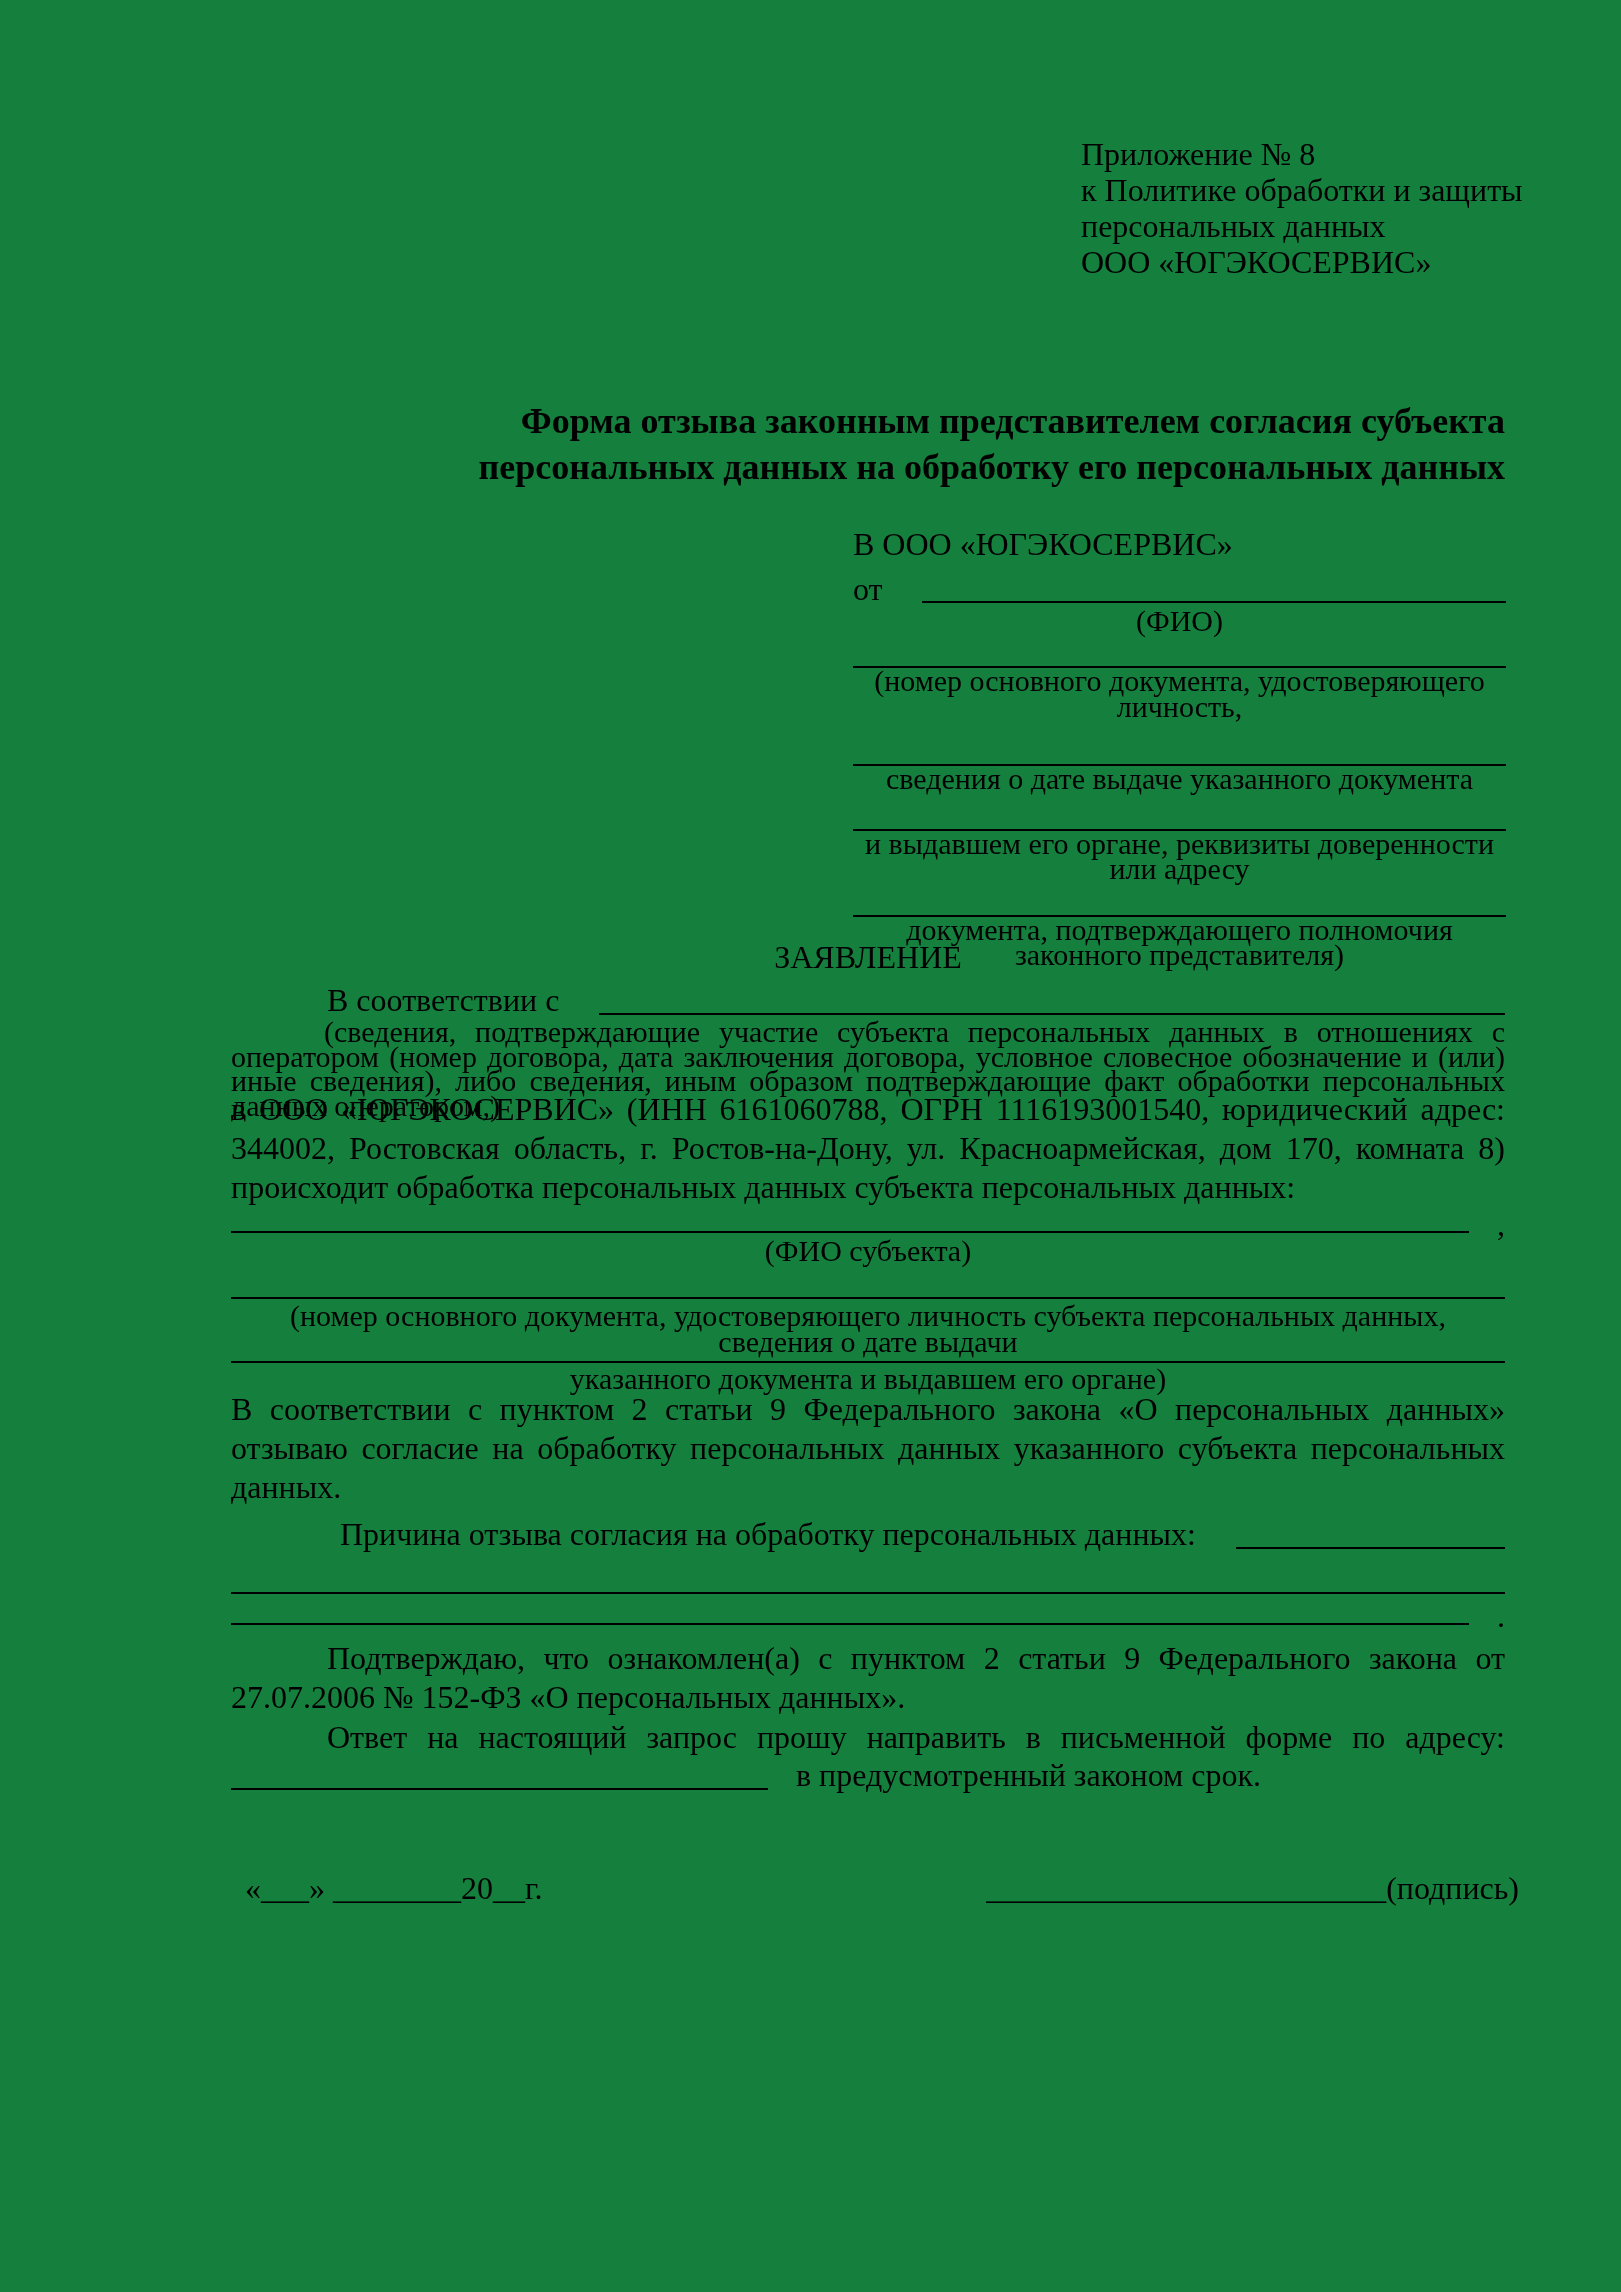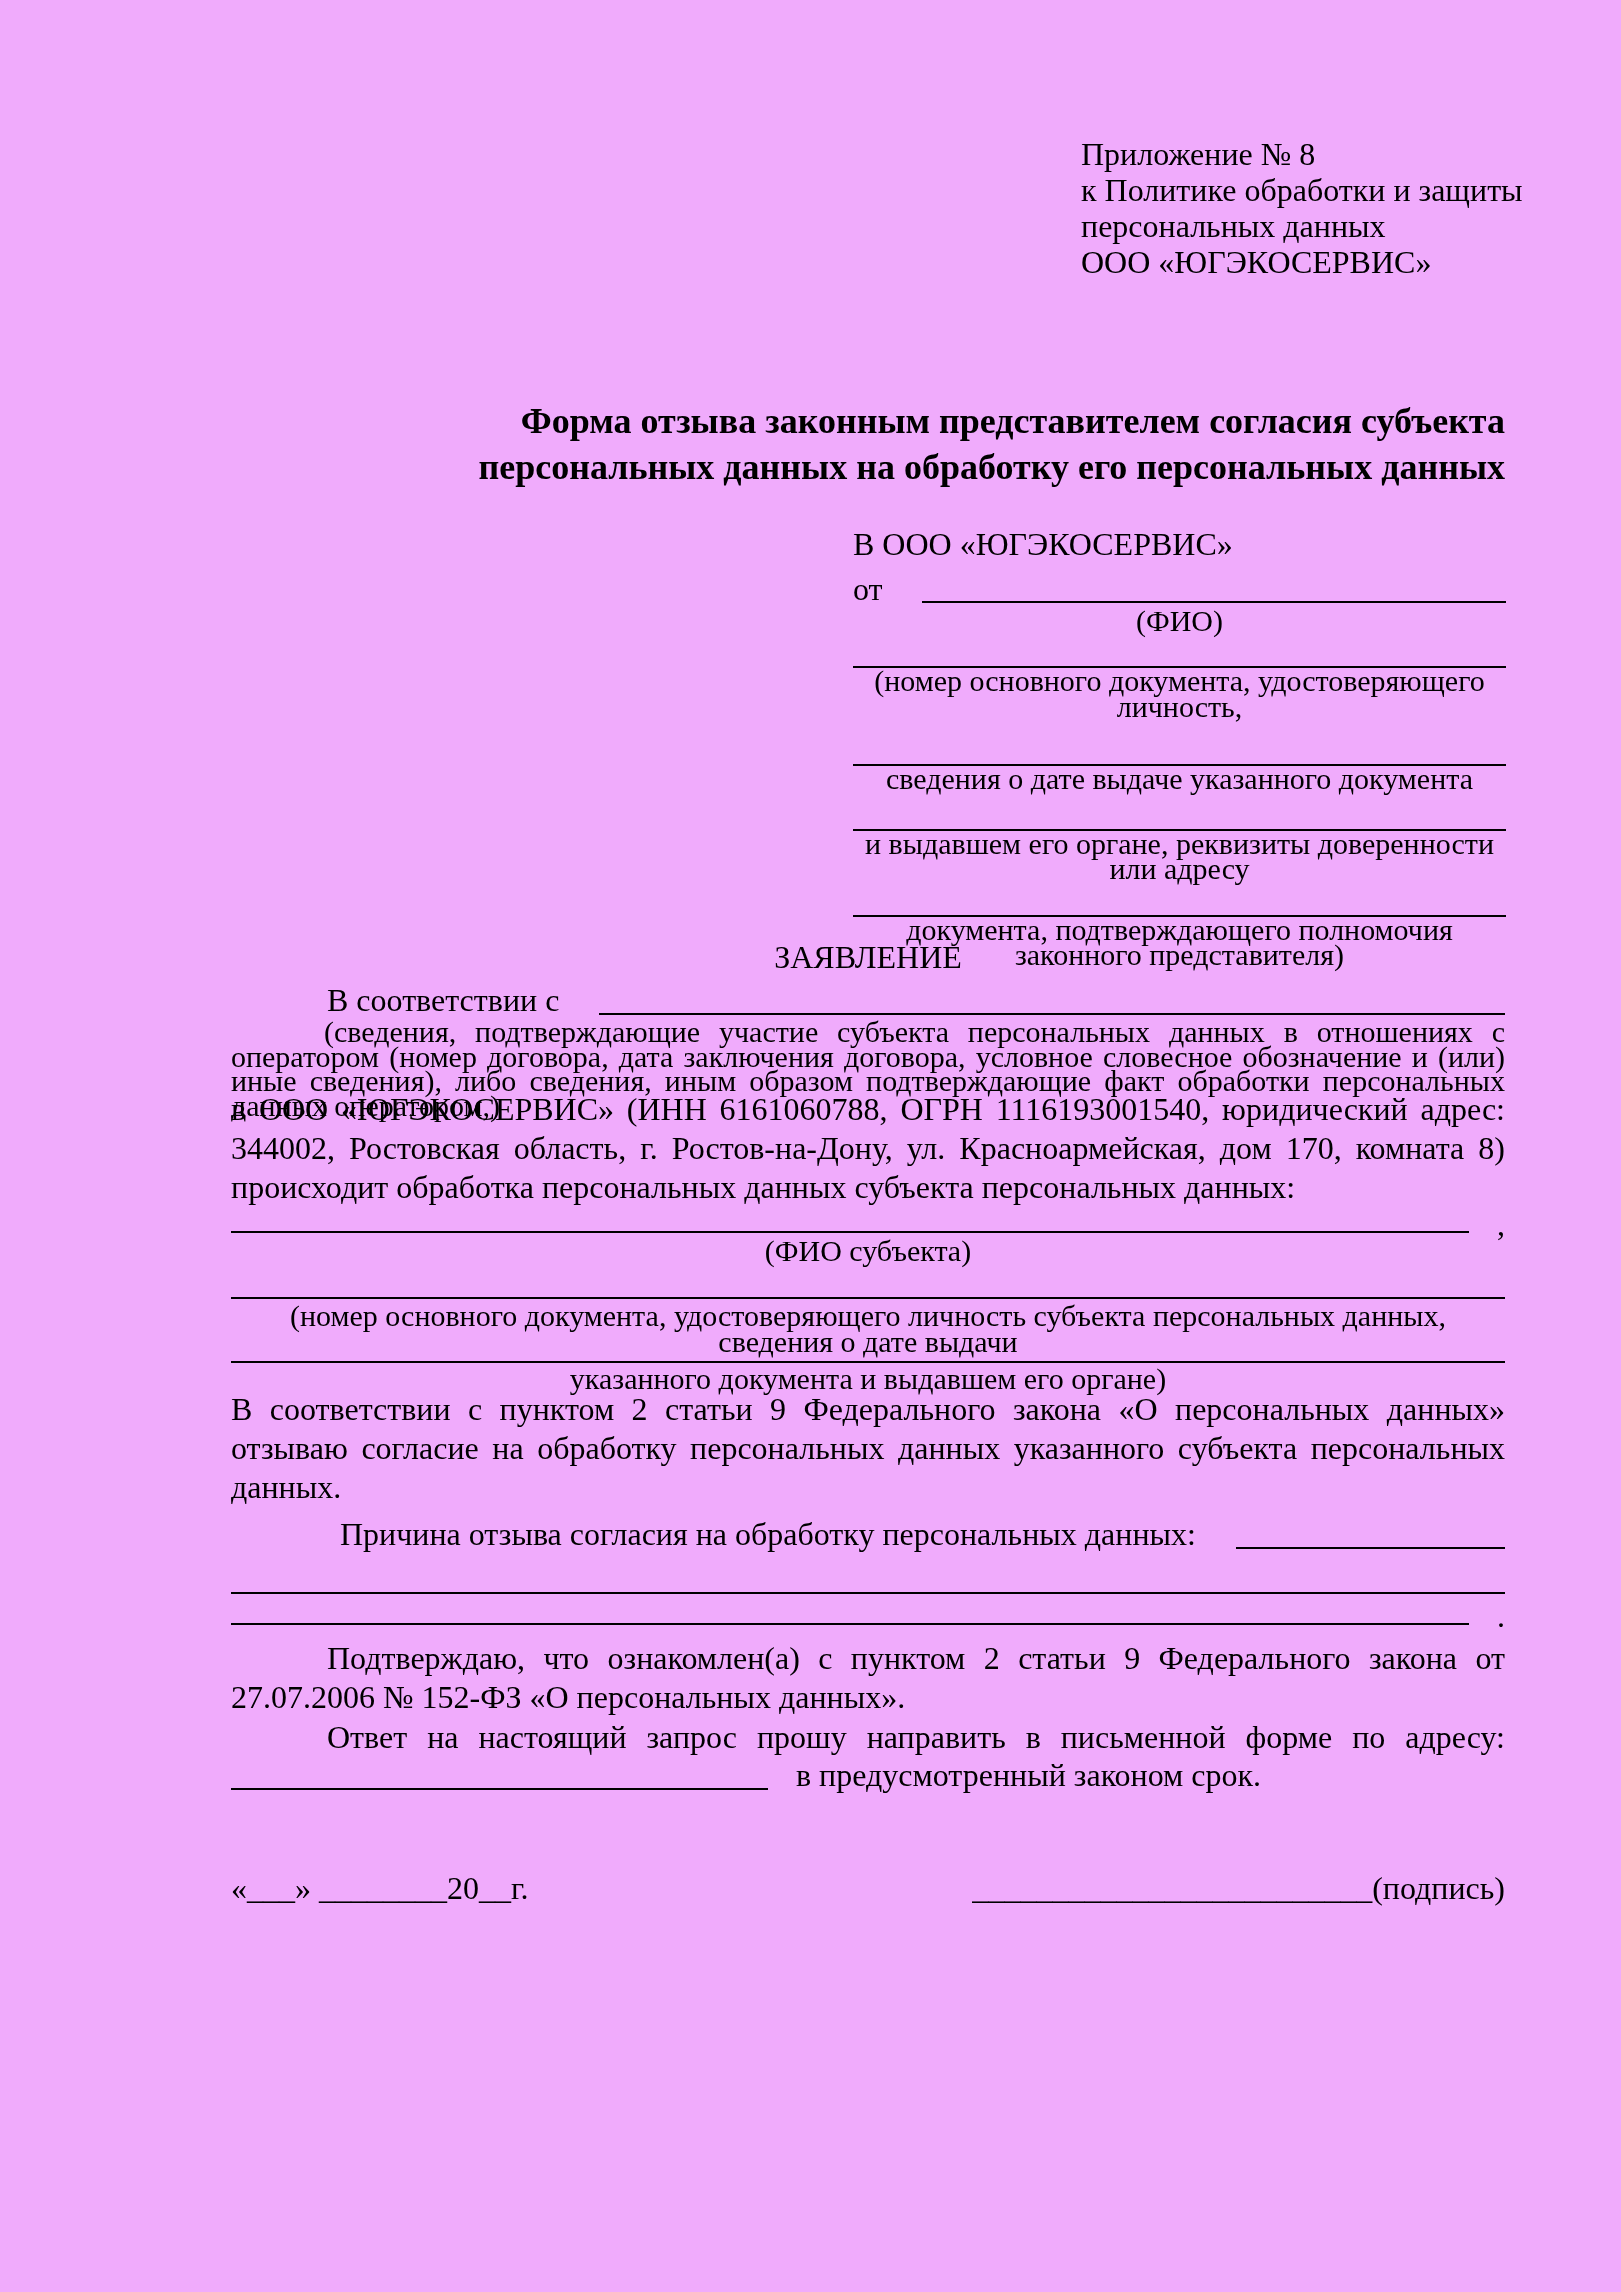--- a/index.html
+++ b/index.html
@@ -1,20 +1,20 @@
 <!DOCTYPE html>
 <html><head>
 <meta charset="utf-8">
 <style>
   html, body { margin: 0; padding: 0; background: #ffffff; }
   .page {
     position: relative;
     width: 1621px;
     height: 2293px;
-    background: #f0abfc;
+    background: #15803d;
     color: #000000;
     font-family: "Liberation Serif", "DejaVu Serif", serif;
     overflow: hidden;
   }
   .abs { position: absolute; }
   .main-text { font-size: 32px; line-height: 39px; font-family: Liberation Serif, serif; }
   .cap { font-size: 30px; line-height: 25.5px; }
   .center { text-align: center; }
   .justify { text-align: justify; }
 
@@ -48,21 +48,21 @@
   #reason-row .label { margin-left: 109px; }
   #reason-blank1 { left: 231px; top: 1568px; width: 1274px; height: 23.5px; }
   #reason-row2 { left: 231px; top: 1604px; width: 1274px; height: 25.5px; }
   #reason-row2 .fixed-line { width: 1241px; border-bottom: 2.9px solid #000; margin-bottom: 4.9px; }
   #reason-row2 .tail { line-height: 25.5px; }
   #ack-para { left: 231px; top: 1639px; width: 1274px; text-indent: 96px; }
   #reply-para { left: 231px; top: 1718px; width: 1274px; text-indent: 96px; text-align-last: justify; }
   #reply-row2 { left: 231px; top: 1756px; width: 1274px; height: 39px; }
   #reply-row2 .fixed-line { width: 537px; border-bottom: 2.9px solid #000; margin-bottom: 4.9px; flex: 0 0 auto; }
   #reply-row2 .tail { white-space: nowrap; }
-  #sig-row { left: 231px; top: 1869px; width: 1274px; display: flex; justify-content: space-between; }
+  #sig-row { left: 245px; top: 1869px; width: 1274px; display: flex; justify-content: space-between; }
   #sig-row .right-group { white-space: nowrap; }
 </style>
 </head>
 <body>
 
 <div class="page">
 
   <div id="appendix" class="abs">
     <div>Приложение № 8</div>
     <div>к Политике обработки и защиты</div>

